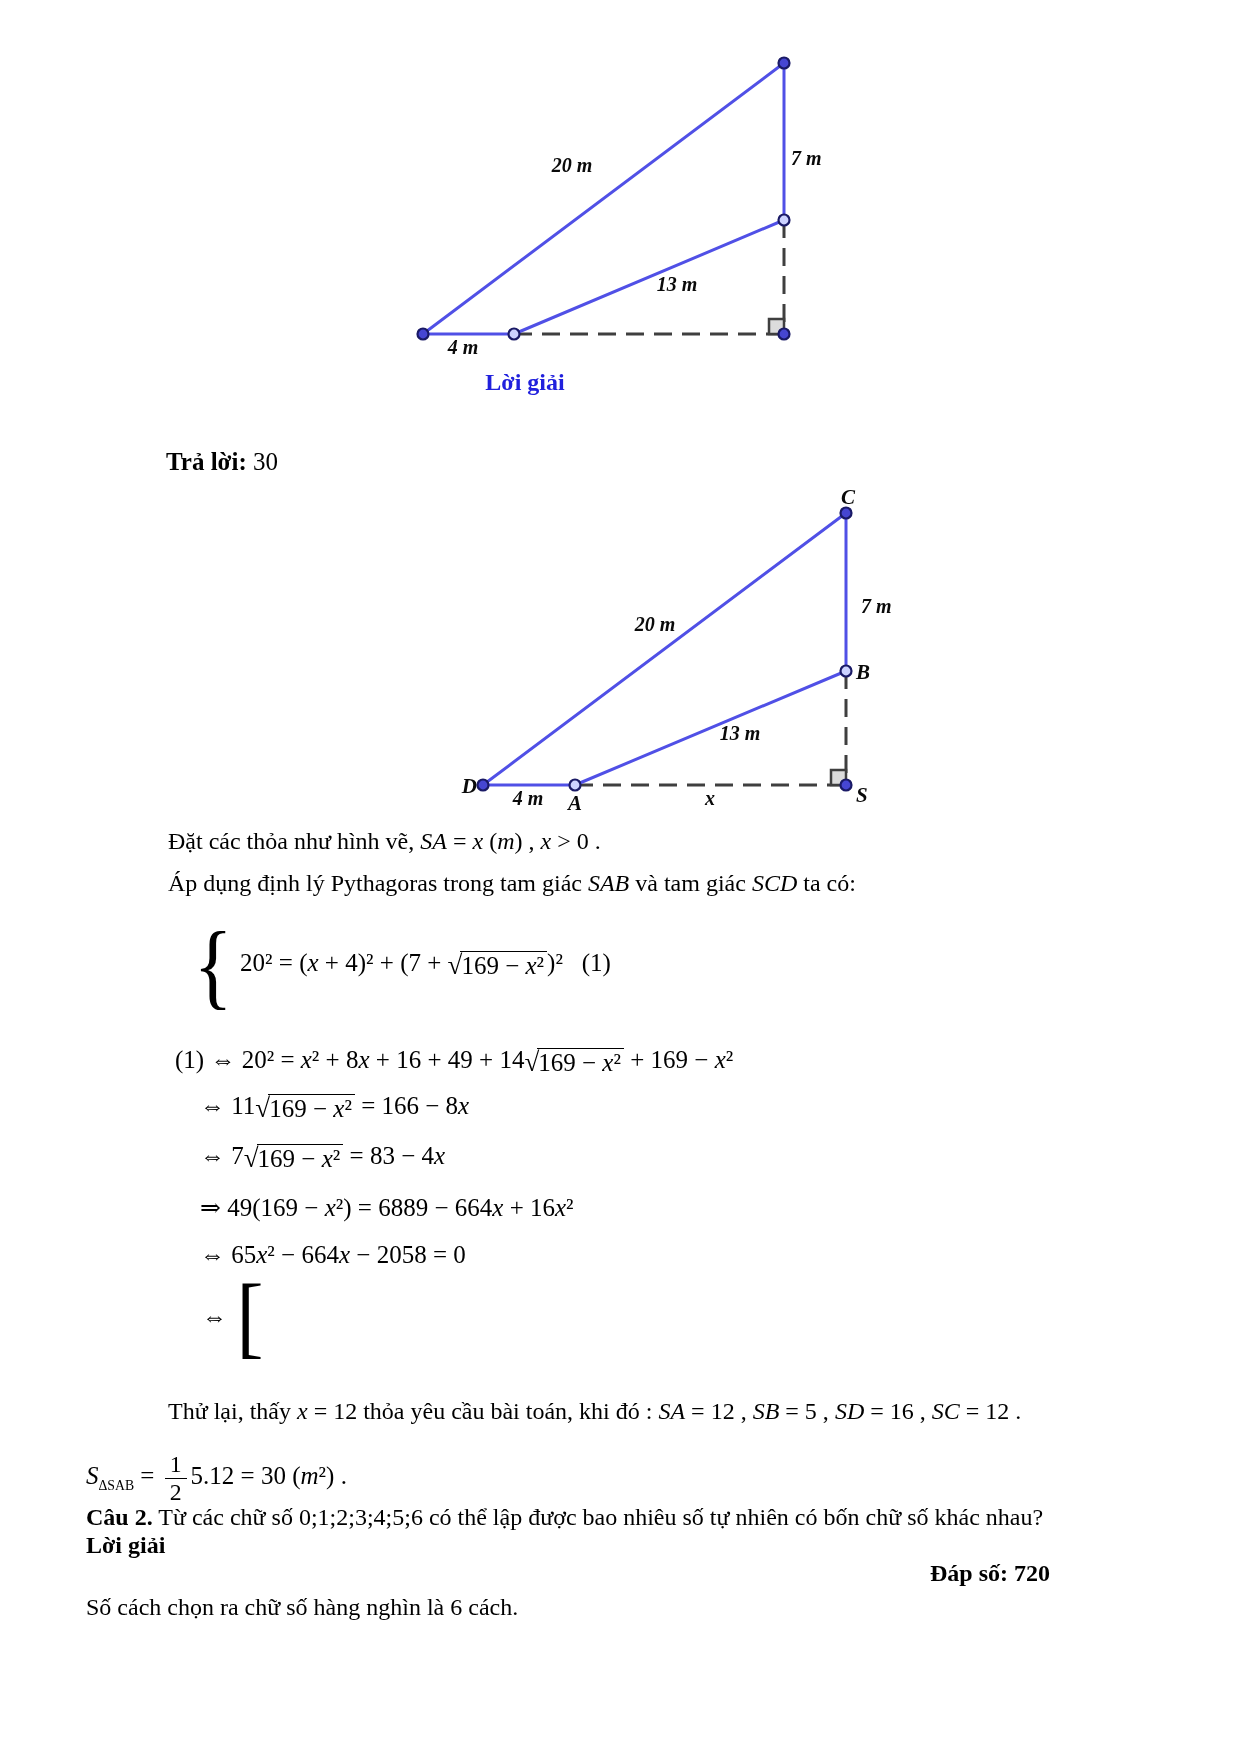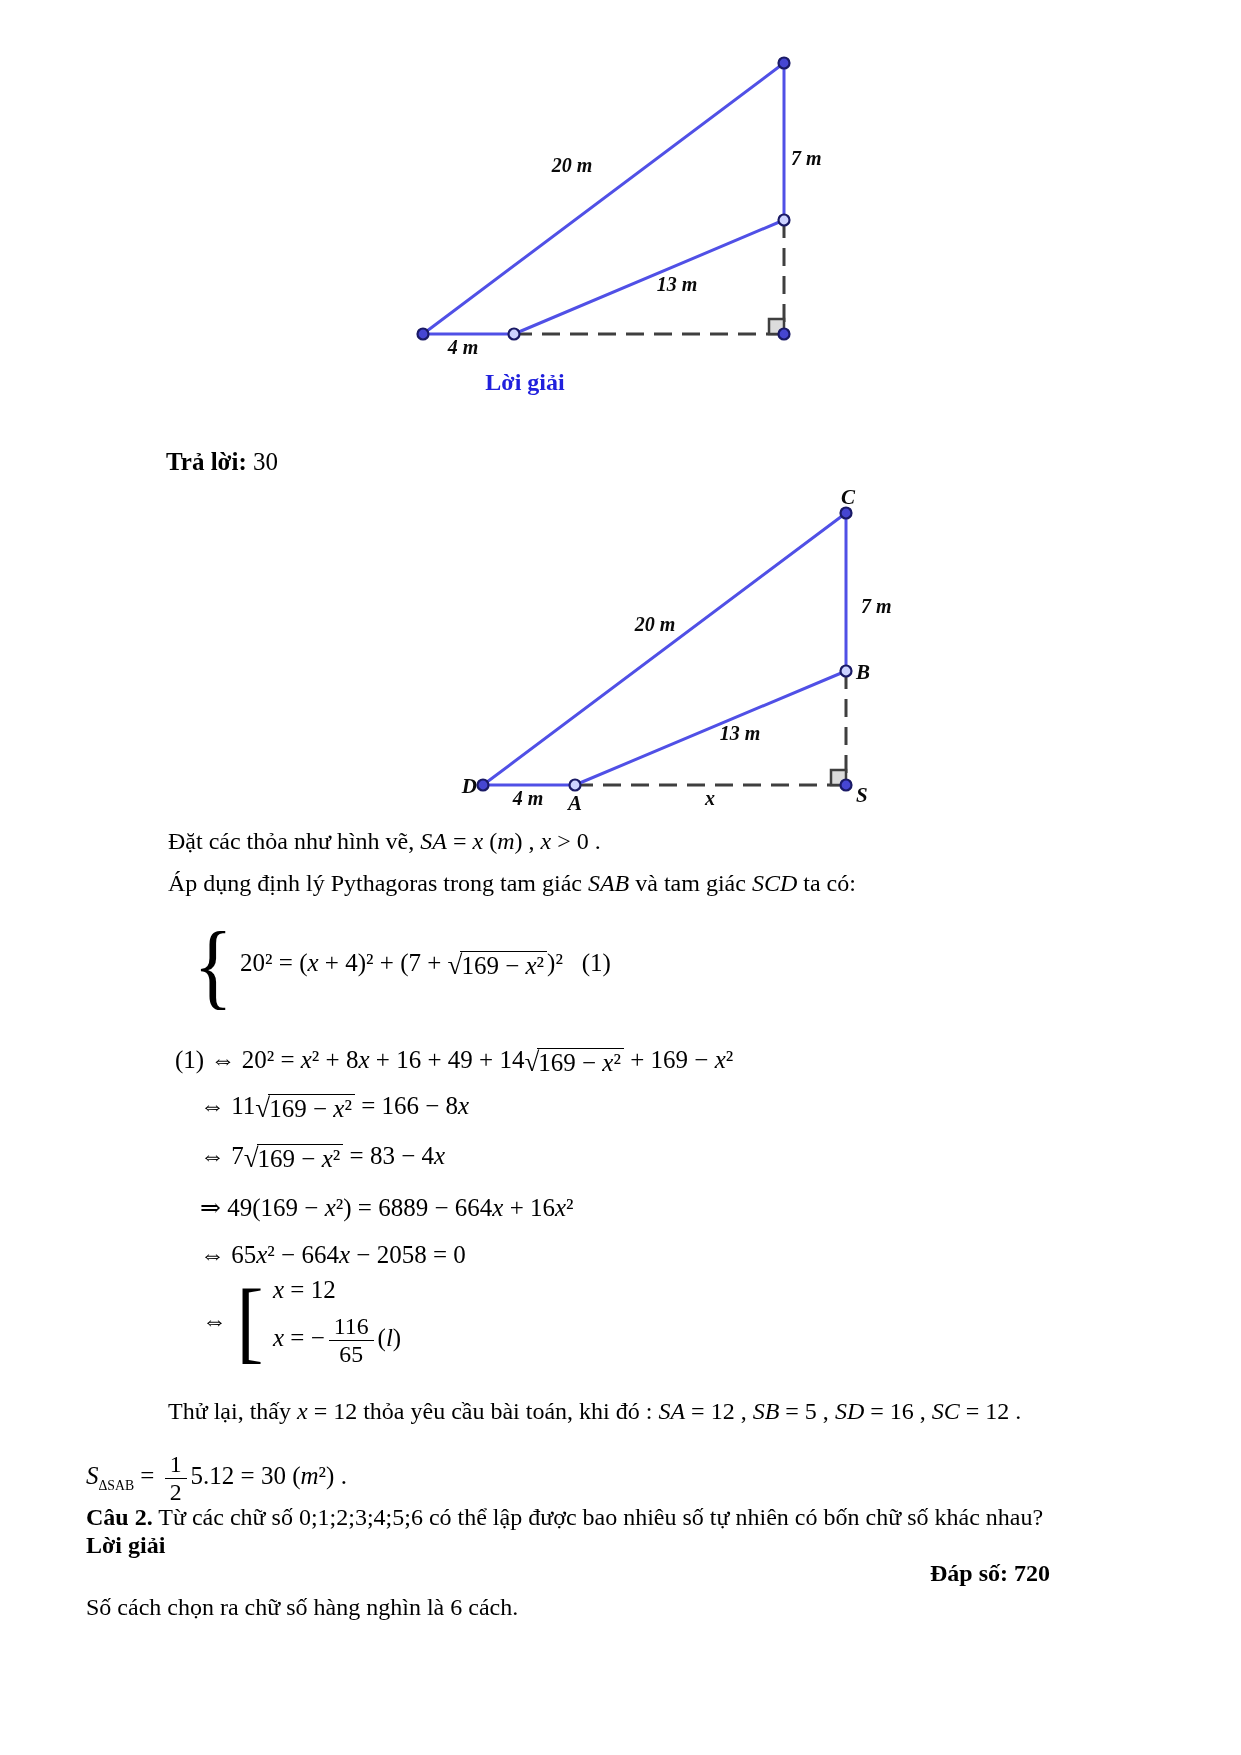--- a/index.html
+++ b/index.html
@@ -103,24 +103,20 @@
 
 <div class="abs math-line" style="left:175px;top:1046px;"><span class="mt-s">(1) ⇔ 20² = </span><span class="mt-v">x</span><span class="mt-s">² + 8</span><span class="mt-v">x</span><span class="mt-s"> + 16 + 49 + 14</span><span class="mt-q"><span class="mt-qsign">√</span><span class="mt-rad"><span class="mt-s">169 − </span><span class="mt-v">x</span><span class="mt-s">²</span></span></span><span class="mt-s"> + 169 − </span><span class="mt-v">x</span><span class="mt-s">²</span></div>
 <div class="abs math-line" style="left:200px;top:1092px;"><span class="mt-s">⇔ 11</span><span class="mt-q"><span class="mt-qsign">√</span><span class="mt-rad"><span class="mt-s">169 − </span><span class="mt-v">x</span><span class="mt-s">²</span></span></span><span class="mt-s"> = 166 − 8</span><span class="mt-v">x</span></div>
 <div class="abs math-line" style="left:200px;top:1142px;"><span class="mt-s">⇔ 7</span><span class="mt-q"><span class="mt-qsign">√</span><span class="mt-rad"><span class="mt-s">169 − </span><span class="mt-v">x</span><span class="mt-s">²</span></span></span><span class="mt-s"> = 83 − 4</span><span class="mt-v">x</span></div>
 <div class="abs math-line" style="left:200px;top:1193px;"><span class="mt-s">⇒ 49(169 − </span><span class="mt-v">x</span><span class="mt-s">²) = 6889 − 664</span><span class="mt-v">x</span><span class="mt-s"> + 16</span><span class="mt-v">x</span><span class="mt-s">²</span></div>
 <div class="abs math-line" style="left:200px;top:1241px;"><span class="mt-s">⇔ 65</span><span class="mt-v">x</span><span class="mt-s">² − 664</span><span class="mt-v">x</span><span class="mt-s"> − 2058 = 0</span></div>
 
 <div class="abs cases" style="left:202px;top:1276px;">
   <span class="math-line">⇔</span>
   <span class="big-bracket">[</span>
-  <span class="cases-rows">
-    <span class="math-line"><span class="mt-v">x</span><span class="mt-s"> = 12</span></span>
-    <span class="math-line"><span class="mt-v">x</span><span class="mt-s"> = −</span><span class="mt-f"><span class="mt-fn">116</span><span class="mt-fd">65</span></span><span class="mt-s">(</span><span class="mt-v">l</span><span class="mt-s">)</span></span>
-  </span>
 </div>
 
 <div class="abs para" style="left:168px;top:1396px;"><span class="mt-s">Thử lại, thấy </span><span class="mt-v">x</span><span class="mt-s"> = 12 thỏa yêu cầu bài toán, khi đó : </span><span class="mt-v">SA</span><span class="mt-s"> = 12 , </span><span class="mt-v">SB</span><span class="mt-s"> = 5 , </span><span class="mt-v">SD</span><span class="mt-s"> = 16 , </span><span class="mt-v">SC</span><span class="mt-s"> = 12 .</span></div>
 
 <div class="abs math-line" style="left:86px;top:1452px;"><span class="mt-v">S</span><span class="mt-b">ΔSAB</span><span class="mt-s"> = </span><span class="mt-f"><span class="mt-fn">1</span><span class="mt-fd">2</span></span><span class="mt-s">5.12 = 30 (</span><span class="mt-v">m</span><span class="mt-s">²) .</span></div>
 
 <div class="abs para" style="left:86px;top:1502px;"><span class="mt-w">Câu 2.</span><span class="mt-s"> Từ các chữ số 0;1;2;3;4;5;6 có thể lập được bao nhiêu số tự nhiên có bốn chữ số khác nhau?</span></div>
 
 <div class="abs heading-black" style="left:86px;top:1532px;">Lời giải</div>
 

